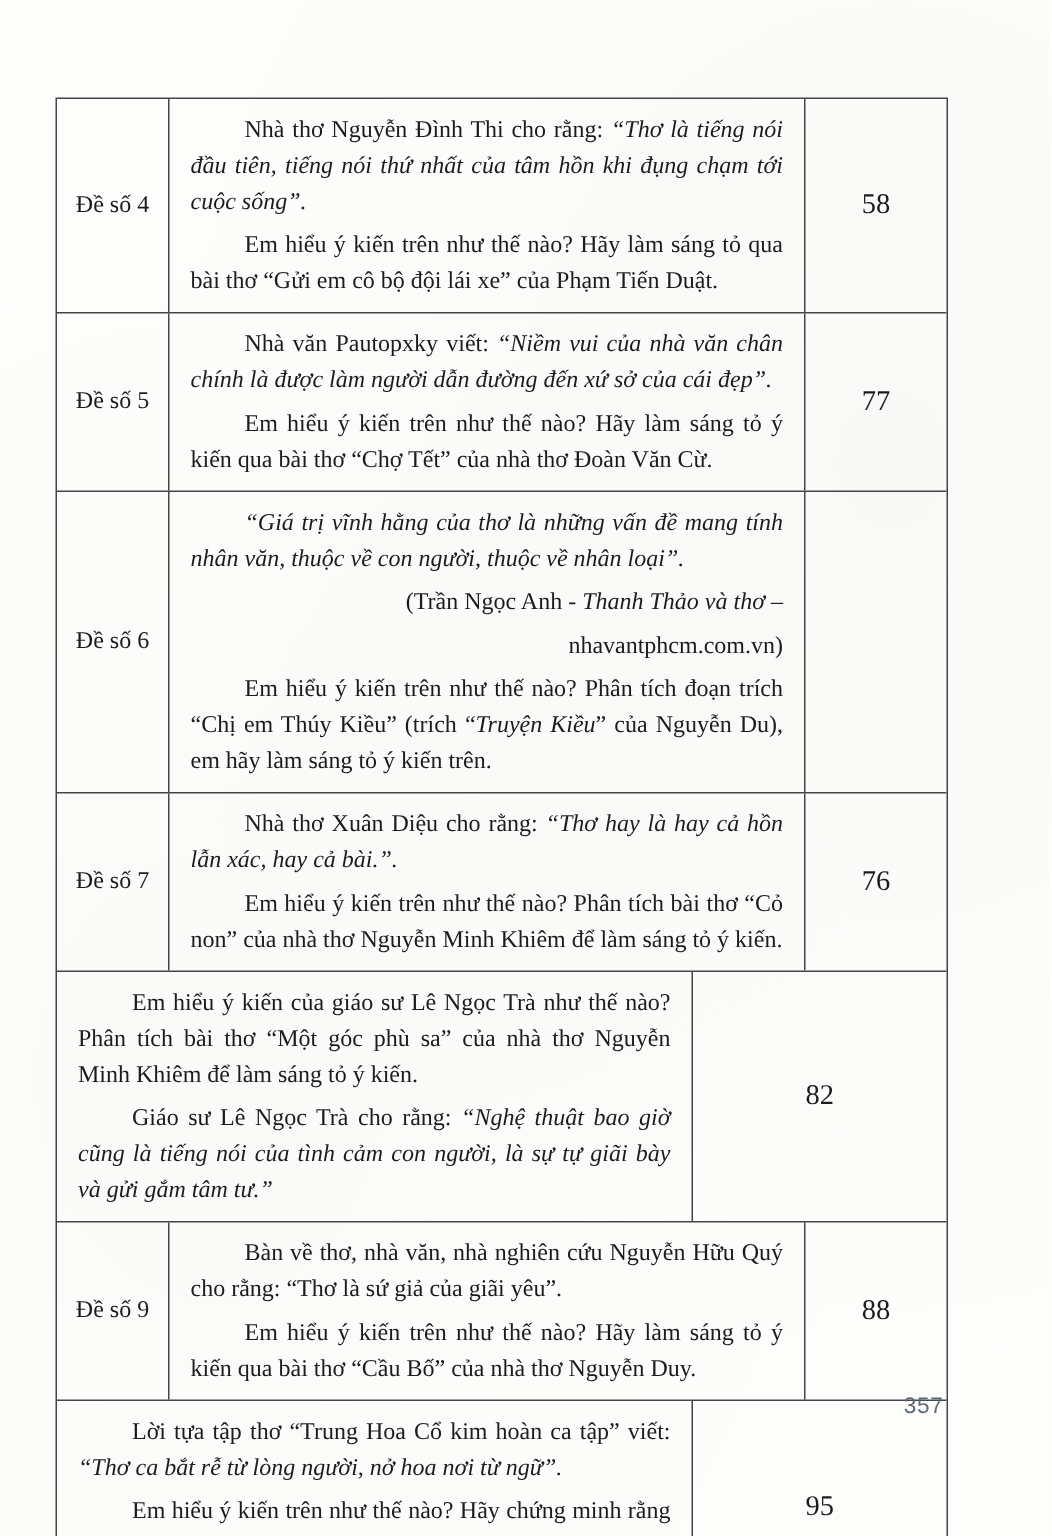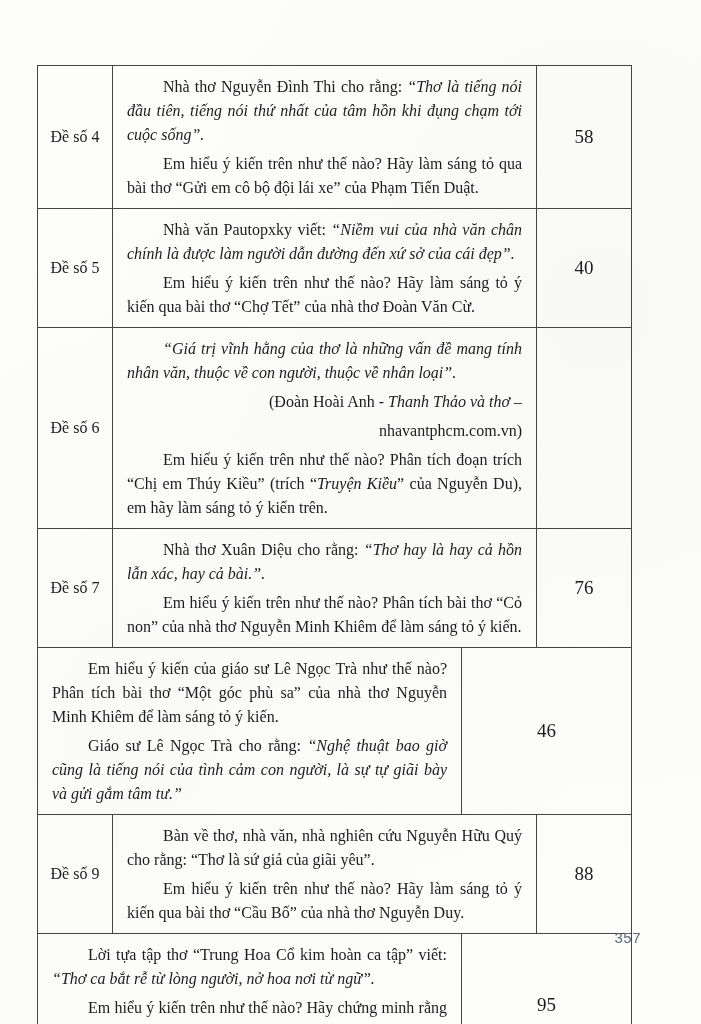--- a/index.html
+++ b/index.html
@@ -74,21 +74,21 @@
     text-indent: 36px;
   }
   .para.right {
     text-align: right;
     text-indent: 0;
   }
   .seg-i { font-style: italic; }
   .footer-page-num {
     position: absolute;
     top: 929px;
-    right: 60px;
+    right: 72px;
     font-family: "Liberation Sans", sans-serif;
     font-size: 15px;
     letter-spacing: 0.5px;
     color: #5d6b77;
   }
 </style>
 </head>
 <body>
 
 <div class="page">
@@ -100,45 +100,45 @@
           <p class="para"><span>Em hiểu ý kiến trên như thế nào? Hãy làm sáng tỏ qua bài thơ “Gửi em cô bộ đội lái xe” của Phạm Tiến Duật.</span></p>
         </div>
         <div class="cell-page">58</div>
       </div>
       <div class="row">
         <div class="cell-label">Đề số 5</div>
         <div class="cell-content">
           <p class="para"><span>Nhà văn Pautopxky viết: </span><span class="seg-i">“Niềm vui của nhà văn chân chính là được làm người dẫn đường đến xứ sở của cái đẹp”.</span></p>
           <p class="para"><span>Em hiểu ý kiến trên như thế nào? Hãy làm sáng tỏ ý kiến qua bài thơ “Chợ Tết” của nhà thơ Đoàn Văn Cừ.</span></p>
         </div>
-        <div class="cell-page">40</div>
+        <div class="cell-page">77</div>
       </div>
       <div class="row">
         <div class="cell-label">Đề số 6</div>
         <div class="cell-content">
           <p class="para"><span class="seg-i">“Giá trị vĩnh hằng của thơ là những vấn đề mang tính nhân văn, thuộc về con người, thuộc về nhân loại”.</span></p>
-          <p class="para right"><span>(Đoàn Hoài Anh - </span><span class="seg-i">Thanh Thảo và thơ</span><span> –</span></p>
+          <p class="para right"><span>(Trần Ngọc Anh - </span><span class="seg-i">Thanh Thảo và thơ</span><span> –</span></p>
           <p class="para right"><span>nhavantphcm.com.vn)</span></p>
           <p class="para"><span>Em hiểu ý kiến trên như thế nào? Phân tích đoạn trích “Chị em Thúy Kiều” (trích “</span><span class="seg-i">Truyện Kiều</span><span>” của Nguyễn Du), em hãy làm sáng tỏ ý kiến trên.</span></p>
         </div>
       </div>
       <div class="row">
         <div class="cell-label">Đề số 7</div>
         <div class="cell-content">
           <p class="para"><span>Nhà thơ Xuân Diệu cho rằng: </span><span class="seg-i">“Thơ hay là hay cả hồn lẫn xác, hay cả bài.”.</span></p>
           <p class="para"><span>Em hiểu ý kiến trên như thế nào? Phân tích bài thơ “Cỏ non” của nhà thơ Nguyễn Minh Khiêm để làm sáng tỏ ý kiến.</span></p>
         </div>
         <div class="cell-page">76</div>
       </div>
       <div class="row">
         <div class="cell-content">
           <p class="para"><span>Em hiểu ý kiến của giáo sư Lê Ngọc Trà như thế nào? Phân tích bài thơ “Một góc phù sa” của nhà thơ Nguyễn Minh Khiêm để làm sáng tỏ ý kiến.</span></p>
           <p class="para"><span>Giáo sư Lê Ngọc Trà cho rằng: </span><span class="seg-i">“Nghệ thuật bao giờ cũng là tiếng nói của tình cảm con người, là sự tự giãi bày và gửi gắm tâm tư.”</span></p>
         </div>
-        <div class="cell-page">46</div>
+        <div class="cell-page">82</div>
       </div>
       <div class="row">
         <div class="cell-label">Đề số 9</div>
         <div class="cell-content">
           <p class="para"><span>Bàn về thơ, nhà văn, nhà nghiên cứu Nguyễn Hữu Quý cho rằng: “Thơ là sứ giả của giãi yêu”.</span></p>
           <p class="para"><span>Em hiểu ý kiến trên như thế nào? Hãy làm sáng tỏ ý kiến qua bài thơ “Cầu Bố” của nhà thơ Nguyễn Duy.</span></p>
         </div>
         <div class="cell-page">88</div>
       </div>
       <div class="row">

